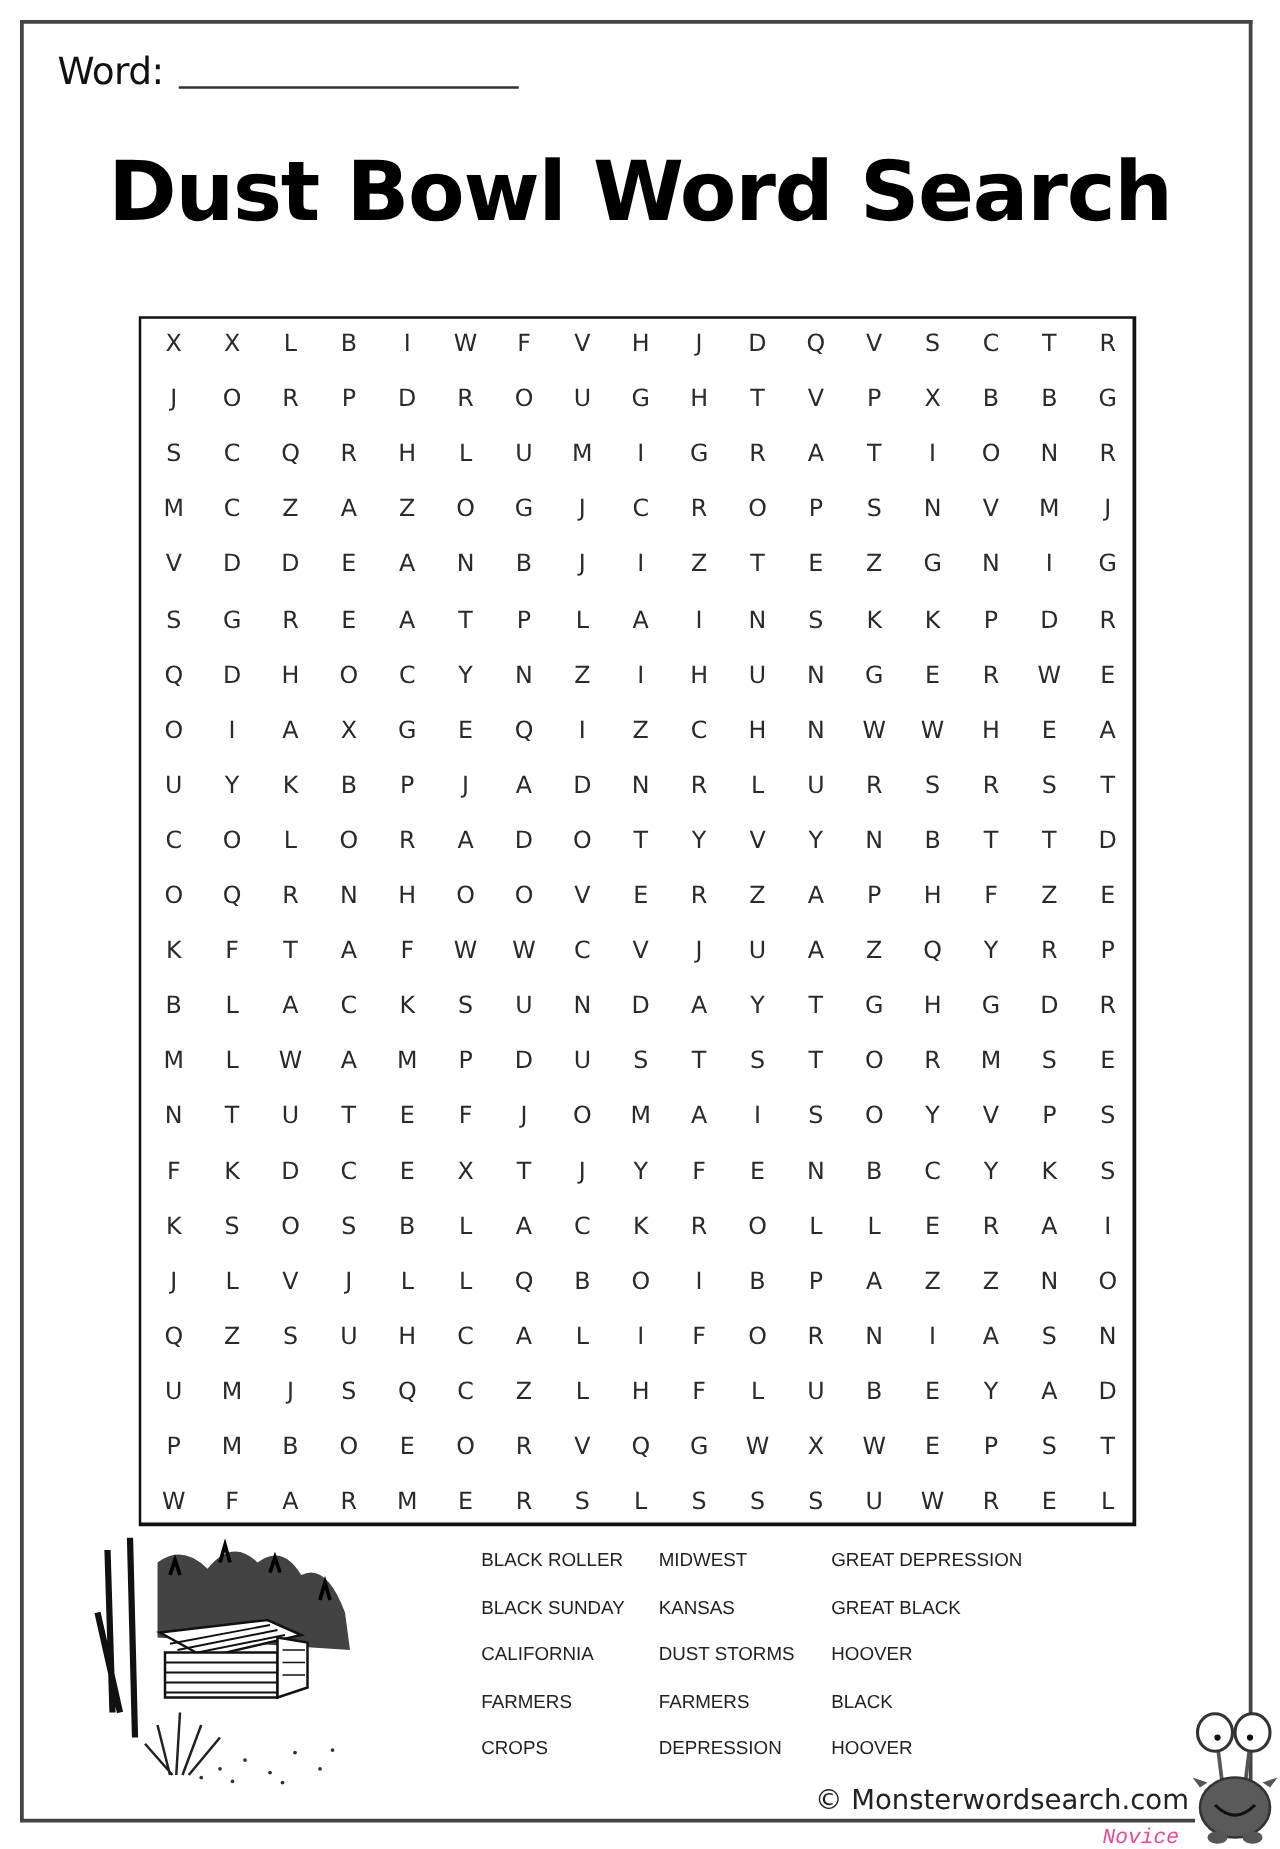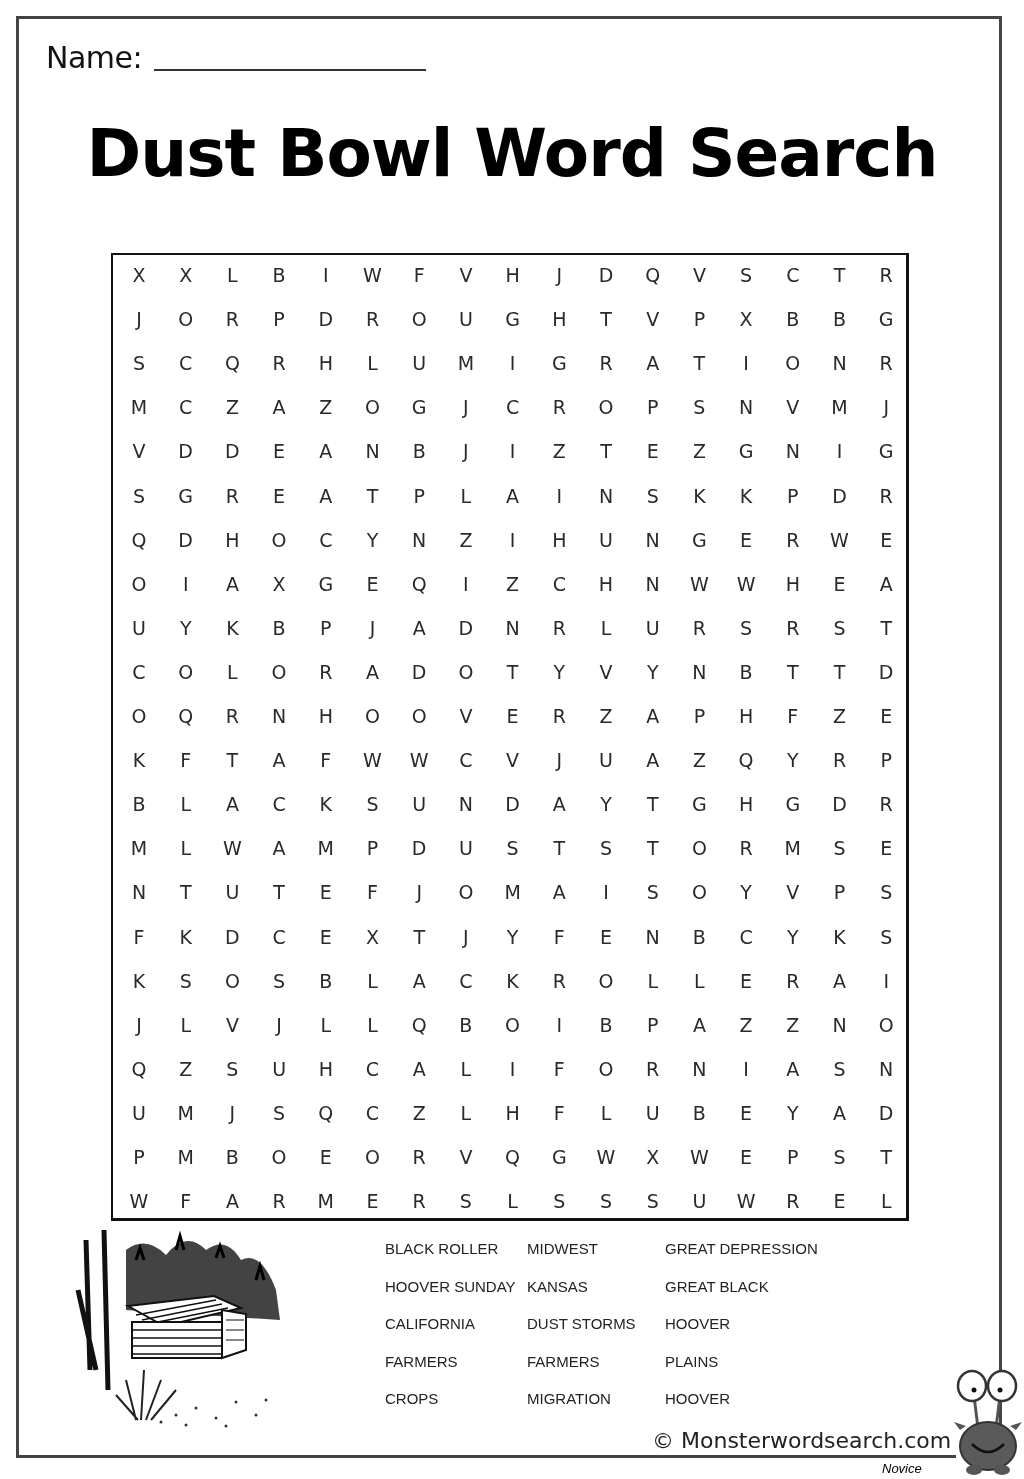--- a/index.html
+++ b/index.html
@@ -10,31 +10,31 @@
     .name-label { font-family: "DejaVu Sans", sans-serif; font-size: 30px; color: #111; letter-spacing: -0.5px; }
     .name-line { width: 272px; height: 2px; background: #333; margin-left: 12px; margin-bottom: 4px; }
     .title { position: absolute; left: 0; top: 115px; width: 1024px; text-align: center; font-family: "DejaVu Sans", sans-serif; font-weight: bold; font-size: 66px; color: #000; letter-spacing: -1px; }
     .grid { position: absolute; left: 111px; top: 253px; width: 798px; height: 968px; border: 2px solid #111; border-right-width: 3px; border-bottom-width: 3px; box-sizing: border-box; }
     .grid-row { position: absolute; left: 0; height: 44px; width: 100%; }
     .grid-cell { position: absolute; width: 46px; text-align: center; font-family: "DejaVu Sans", sans-serif; font-size: 19px; color: #2a2a2a; line-height: 44px; }
     .illustration { position: absolute; left: 66px; top: 1230px; width: 224px; height: 200px; }
     .word-list { position: absolute; left: 385px; top: 1240px; }
     .word { position: absolute; font-family: "Liberation Sans", sans-serif; font-size: 15px; color: #222; white-space: nowrap; }
     .copyright { position: absolute; left: 652px; top: 1428px; font-family: "DejaVu Sans", sans-serif; font-size: 22px; color: #222; white-space: nowrap; }
-    .level { position: absolute; left: 882px; top: 1461px; font-family: Liberation Sans, sans-serif; font-size: 13px; font-style: italic; color: #000000; }
+    .level { position: absolute; left: 882px; top: 1461px; font-family: Liberation Mono, monospace; font-size: 17px; font-style: italic; color: #ec4899; }
     .monster { position: absolute; left: 952px; top: 1366px; width: 72px; height: 110px; }
   </style>
 </head>
 <body>
 
 <div class="page-frame"></div>
 <div class="page-frame-bottom"></div>
 
 <div class="name-row">
-  <span class="name-label">Name:</span>
+  <span class="name-label">Word:</span>
   <span class="name-line"></span>
 </div>
 
 <div class="title">Dust Bowl Word Search</div>
 
 <div class="grid" id="grid">
     <div class="grid-row" style="top: -2px;">
       <span class="grid-cell" style="left: 3px;">X</span>
       <span class="grid-cell" style="left: 49.7px;">X</span>
       <span class="grid-cell" style="left: 96.4px;">L</span>
@@ -478,33 +478,33 @@
       <circle cx="190" cy="185" r="1.5"></circle>
       <circle cx="120" cy="195" r="1.5"></circle>
     <circle cx="160" cy="196" r="1.5"></circle>
       <circle cx="200" cy="170" r="1.5"></circle>
       <circle cx="95" cy="192" r="1.5"></circle>
   </g>
 </svg>
 
 <div class="word-list" id="word-list">
     <span class="word" style="left: 0px; top: 0px;">BLACK ROLLER</span>
-    <span class="word" style="left: 0px; top: 37.6px;">HOOVER SUNDAY</span>
+    <span class="word" style="left: 0px; top: 37.6px;">BLACK SUNDAY</span>
     <span class="word" style="left: 0px; top: 75.2px;">CALIFORNIA</span>
     <span class="word" style="left: 0px; top: 112.8px;">FARMERS</span>
     <span class="word" style="left: 0px; top: 150.4px;">CROPS</span>
     <span class="word" style="left: 142px; top: 0px;">MIDWEST</span>
     <span class="word" style="left: 142px; top: 37.6px;">KANSAS</span>
     <span class="word" style="left: 142px; top: 75.2px;">DUST STORMS</span>
     <span class="word" style="left: 142px; top: 112.8px;">FARMERS</span>
-    <span class="word" style="left: 142px; top: 150.4px;">MIGRATION</span>
+    <span class="word" style="left: 142px; top: 150.4px;">DEPRESSION</span>
     <span class="word" style="left: 280px; top: 0px;">GREAT DEPRESSION</span>
     <span class="word" style="left: 280px; top: 37.6px;">GREAT BLACK</span>
     <span class="word" style="left: 280px; top: 75.2px;">HOOVER</span>
-    <span class="word" style="left: 280px; top: 112.8px;">PLAINS</span>
+    <span class="word" style="left: 280px; top: 112.8px;">BLACK</span>
     <span class="word" style="left: 280px; top: 150.4px;">HOOVER</span>
   </div>
 
 <div class="copyright">© Monsterwordsearch.com</div>
 <div class="level">Novice</div>
 
 <svg class="monster" viewBox="0 0 72 110">
   <line x1="22" y1="30" x2="26" y2="62" stroke="#555" stroke-width="3"></line>
   <line x1="48" y1="30" x2="44" y2="62" stroke="#555" stroke-width="3"></line>
   <ellipse cx="20" cy="20" rx="14" ry="15" fill="#fff" stroke="#333" stroke-width="2.5"></ellipse>

